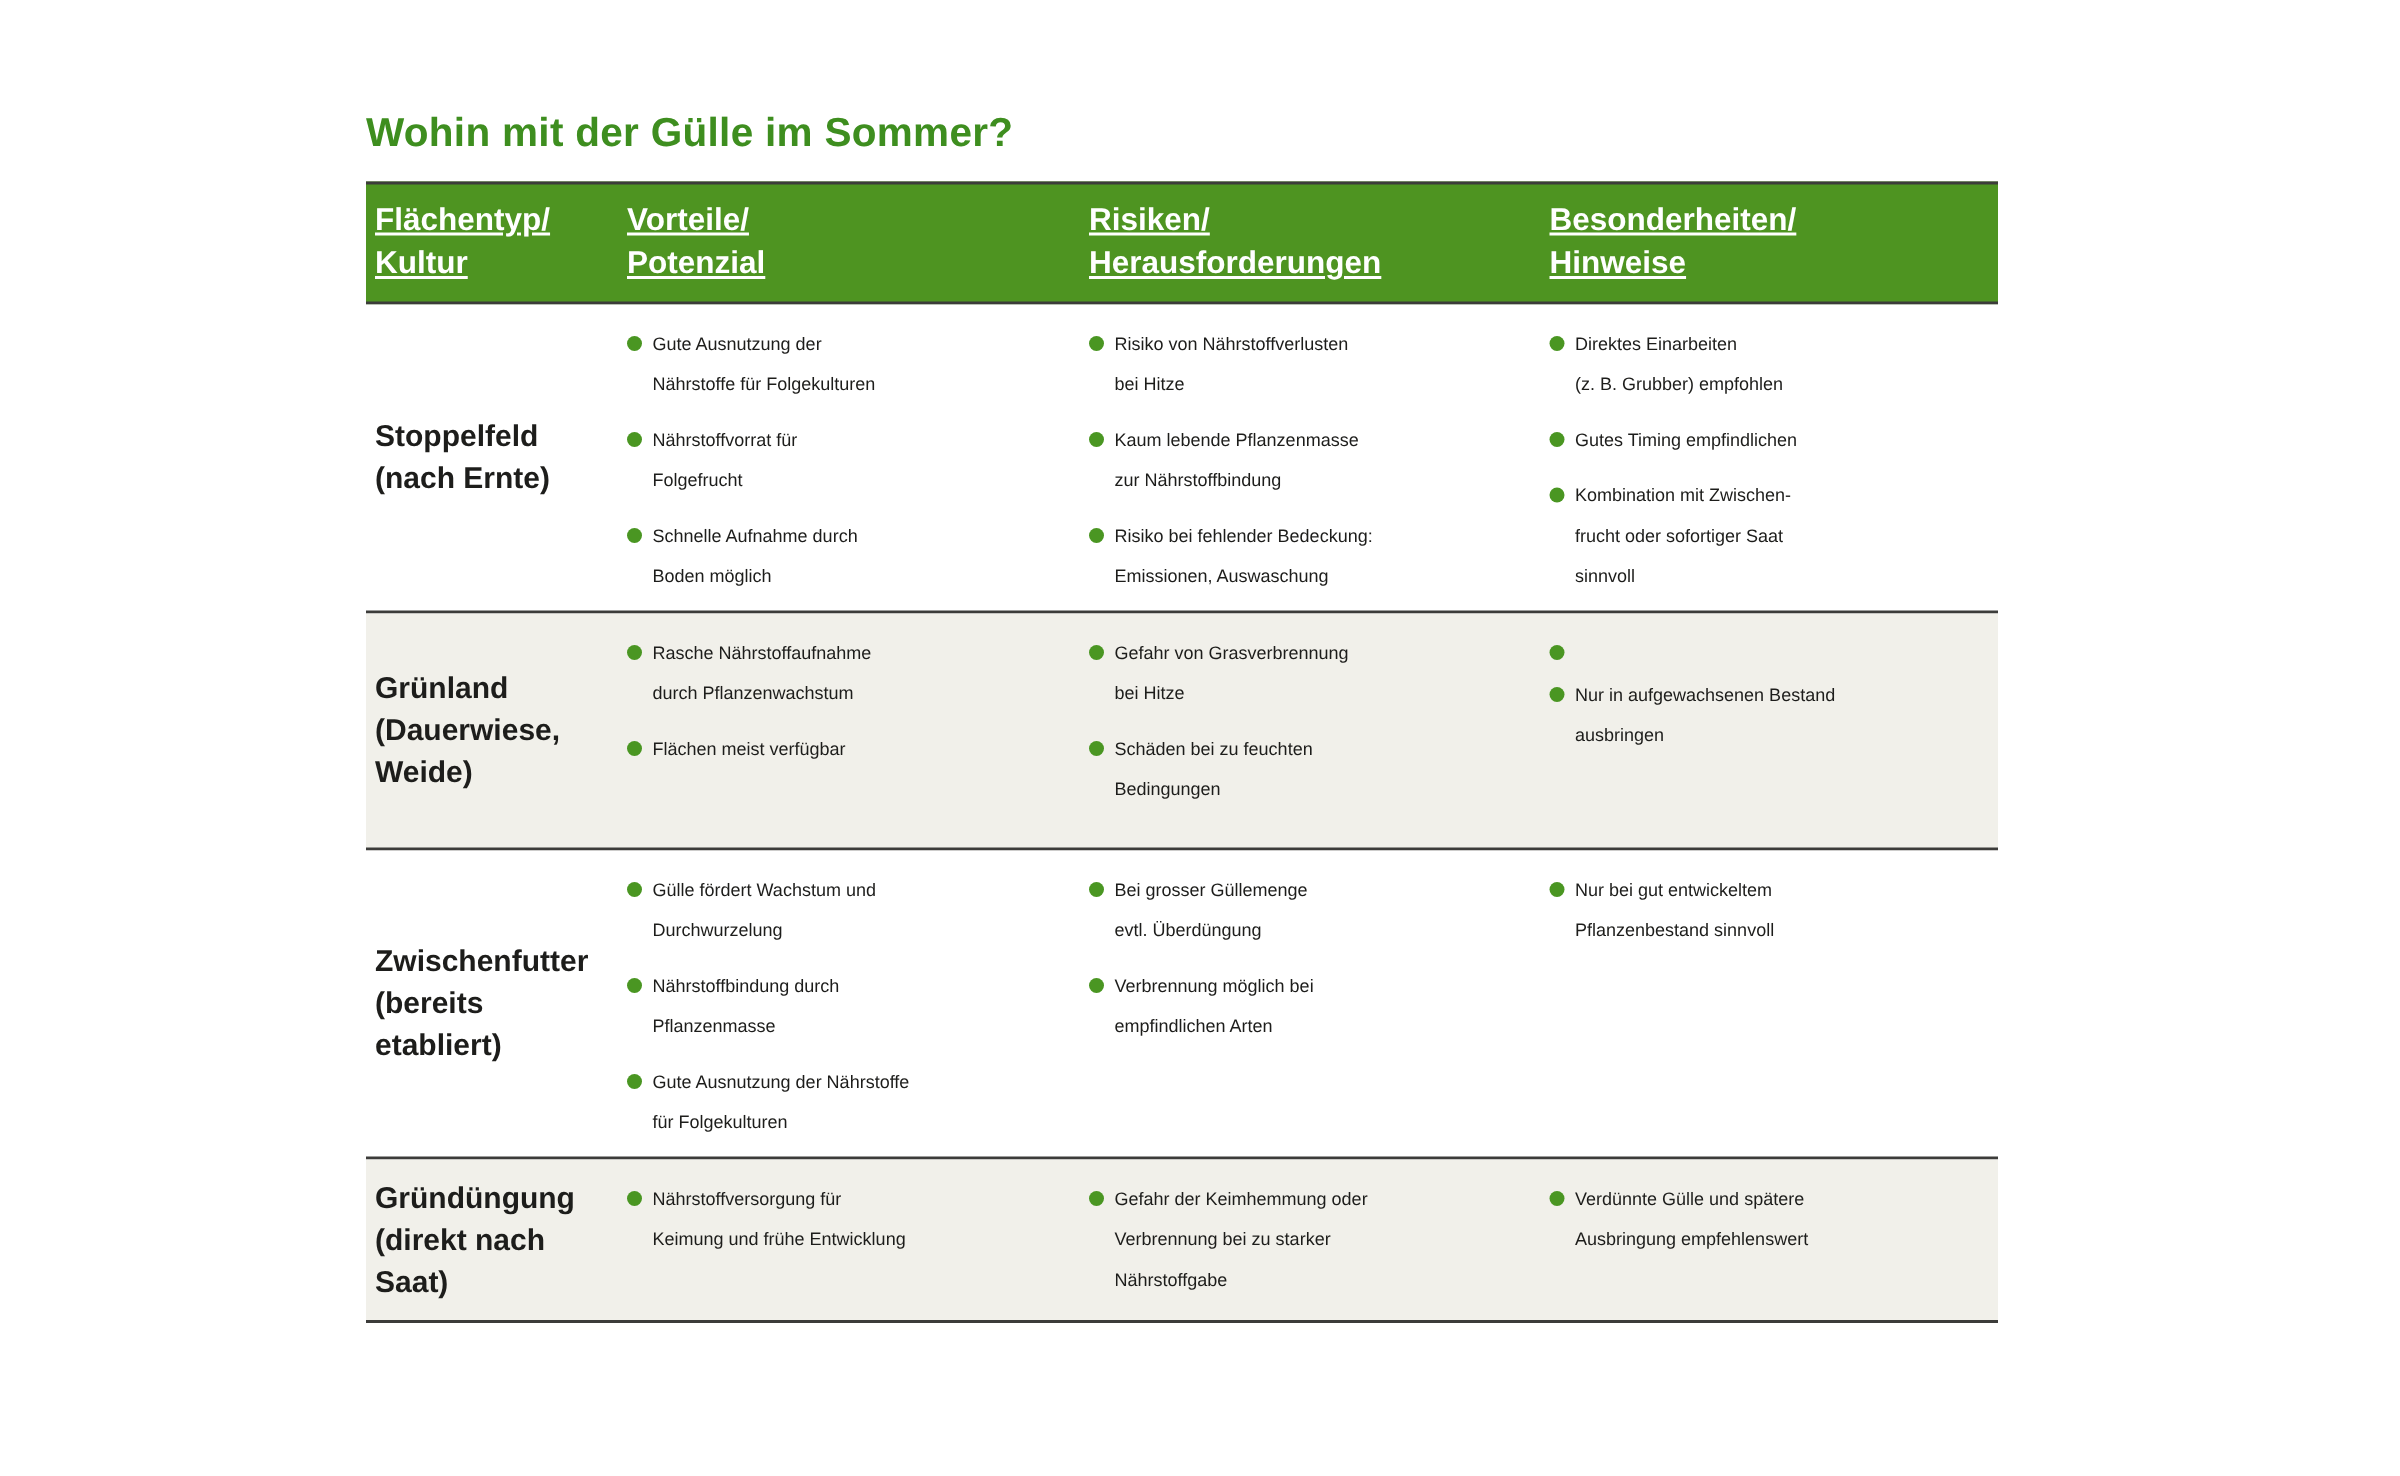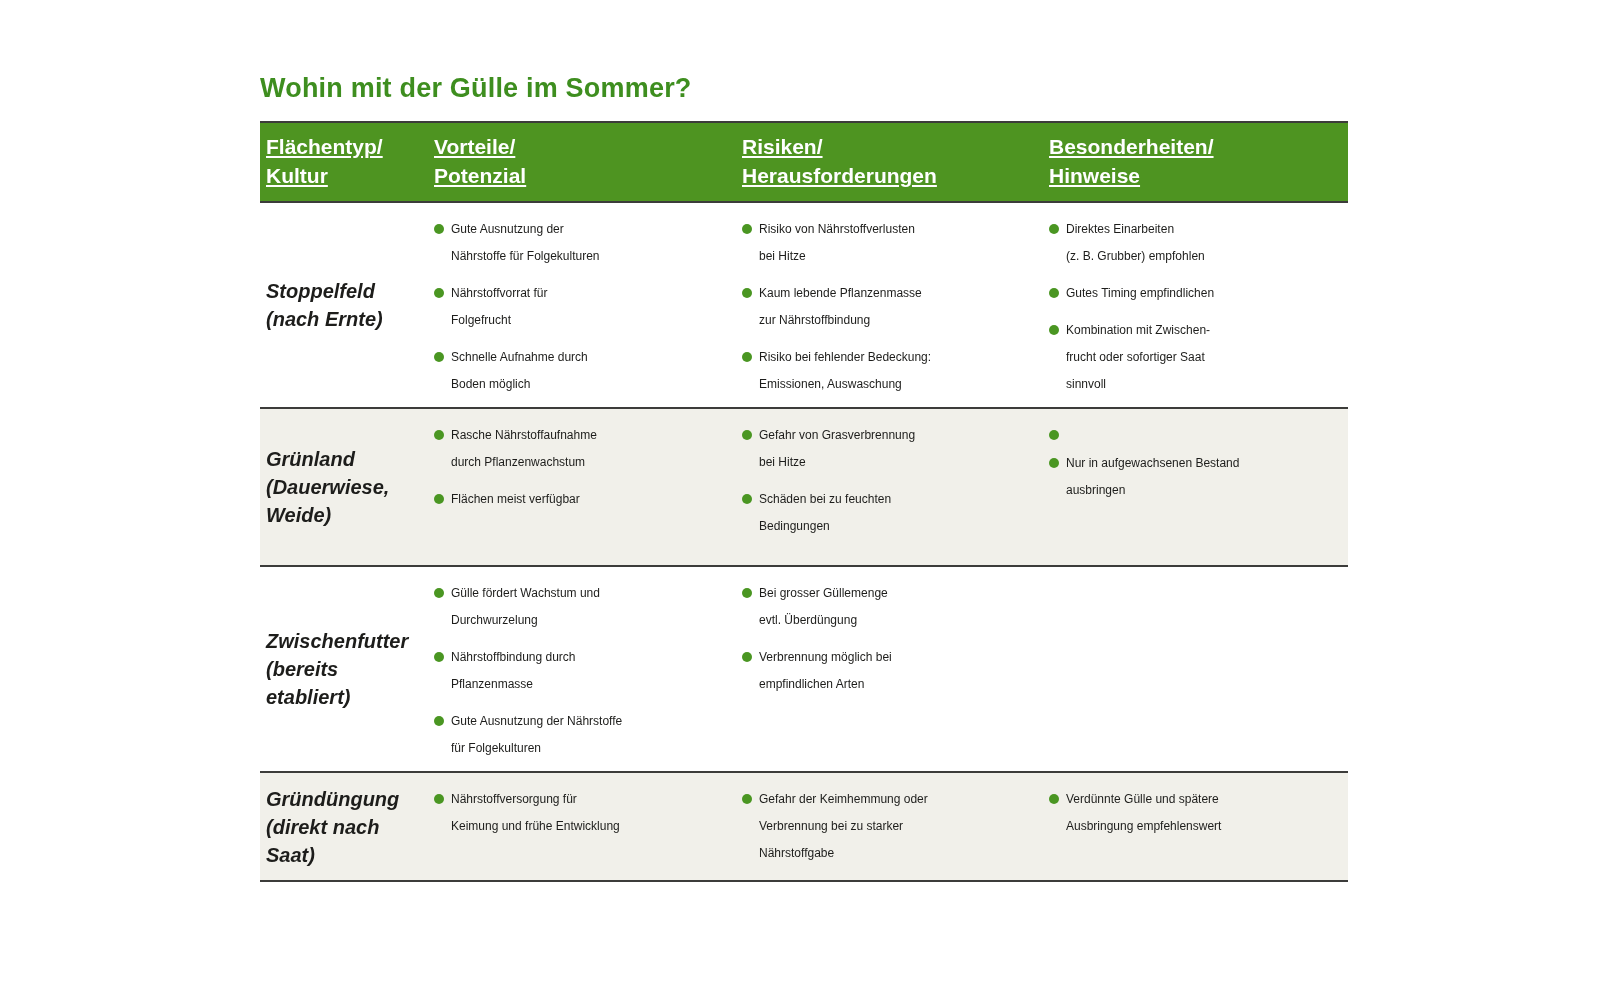--- a/index.html
+++ b/index.html
@@ -12,21 +12,21 @@
     --text:#1d1d1b;
     --cols:166px 308px 307px 307px;
   }
   *{box-sizing:border-box;}
   html,body{margin:0;padding:0;}
   body{
     width:1600px;height:984px;background:#ffffff;
     font-family:"Liberation Sans",sans-serif;color:var(--text);
     position:relative;overflow:hidden;
   }
-  .page{position:absolute;left:260px;top:72px;width:1088px;}
+  .page{position:absolute;left:244px;top:72px;width:1088px;}
   .title{
     margin:0 0 17px 0;font-size:27px;line-height:32px;font-weight:700;
     color:var(--title-green);letter-spacing:0.2px;
   }
   .table{width:1088px;}
   .thead{
     display:grid;grid-template-columns:var(--cols);
     background:var(--header-bg);color:var(--header-text);
     border-top:2px solid var(--line);border-bottom:2px solid var(--line);
     padding:9px 0 11px 0;
@@ -44,21 +44,21 @@
   }
   .trow.alt{background:var(--alt-bg);}
   .trow:nth-child(1){min-height:198px;}
   .trow:nth-child(2){min-height:158px;}
   .trow:nth-child(3){min-height:199px;}
   .trow:nth-child(4){min-height:109px;}
   .cell{padding:13px 0 9px 8px;font-size:12px;line-height:27px;}
   .label-cell{
     display:flex;align-items:center;
     font-weight:700;font-size:20px;line-height:28px;
-    padding:8px 0 8px 6px;white-space:pre;font-style:italic;
+    padding:8px 0 8px 6px;white-space:pre;
   }
   .bullet-item{display:flex;margin-bottom:10px;}
   .bullet-item:last-child{margin-bottom:0;}
   .dot{
     flex:none;width:10px;height:10px;border-radius:50%;
     background:var(--bullet);margin:8px 7px 0 0;
   }
   .btext{white-space:pre;}
 </style>
 </head>
@@ -197,20 +197,27 @@
               <span class="dot"></span>
               <span class="btext">Bei grosser Güllemenge
 evtl. Überdüngung</span>
             </div>
             <div class="bullet-item">
               <span class="dot"></span>
               <span class="btext">Verbrennung möglich bei
 empfindlichen Arten</span>
             </div>
           </div>
+          <div class="cell list-cell">
+            <div class="bullet-item">
+              <span class="dot"></span>
+              <span class="btext">Nur bei gut entwickeltem
+Pflanzenbestand sinnvoll</span>
+            </div>
+          </div>
         </div>
         <div class="trow alt">
           <div class="cell label-cell">Gründüngung
 (direkt nach
 Saat)</div>
           <div class="cell list-cell">
             <div class="bullet-item">
               <span class="dot"></span>
               <span class="btext">Nährstoffversorgung für
 Keimung und frühe Entwicklung</span>

